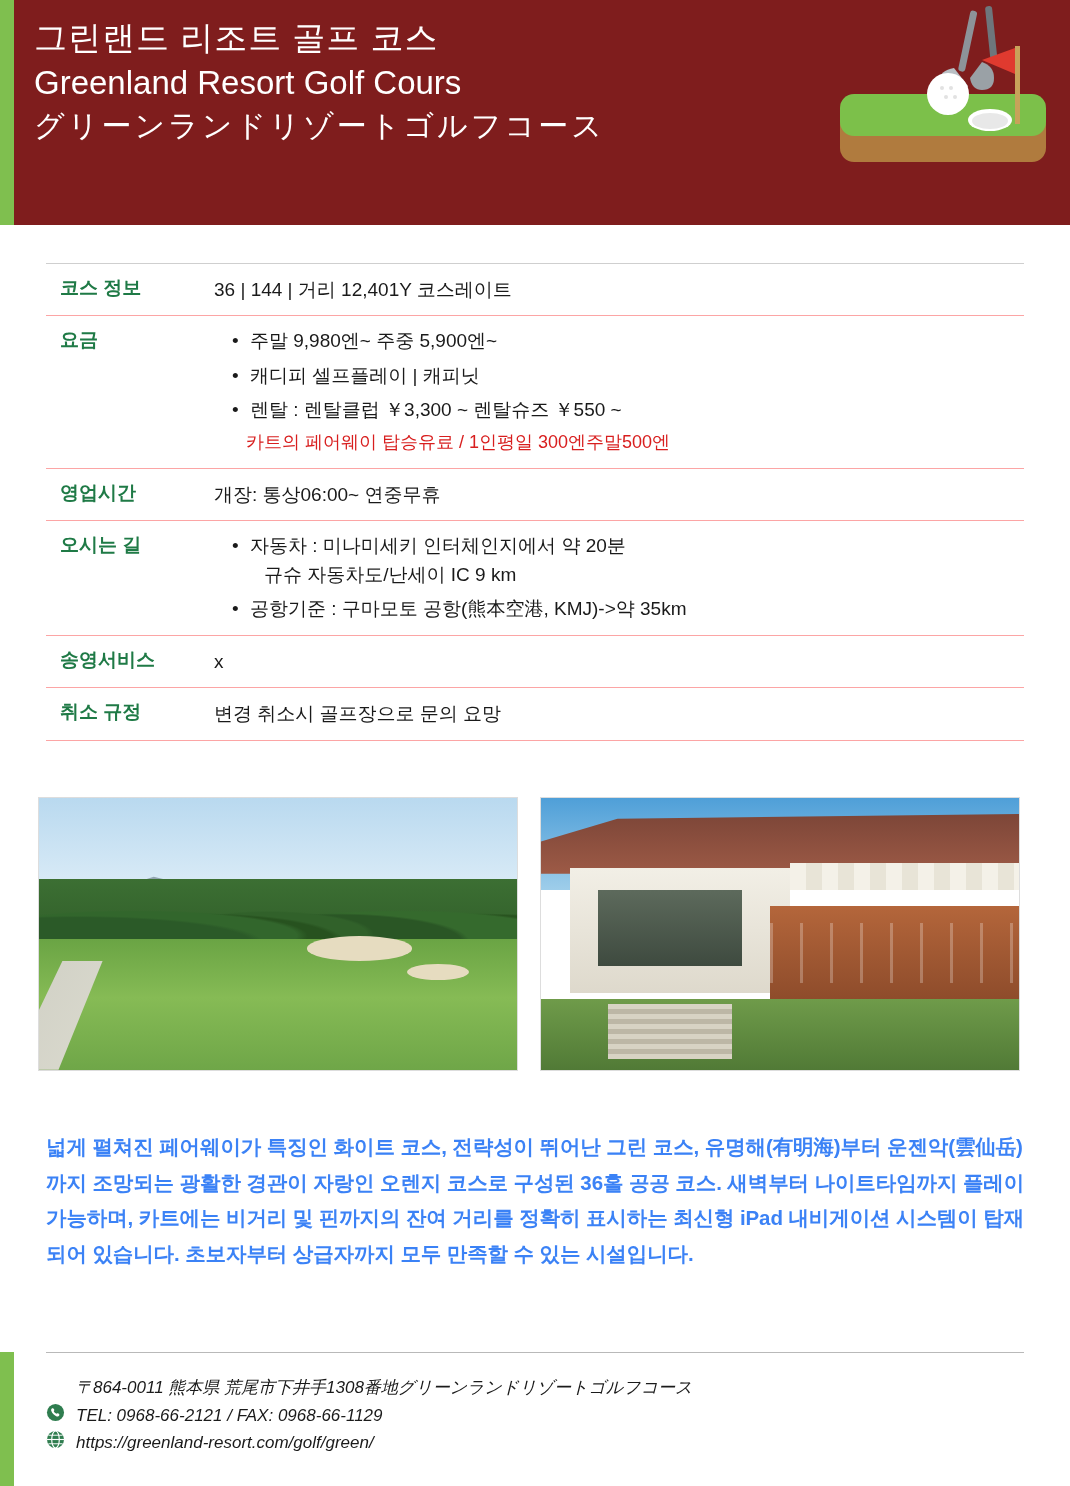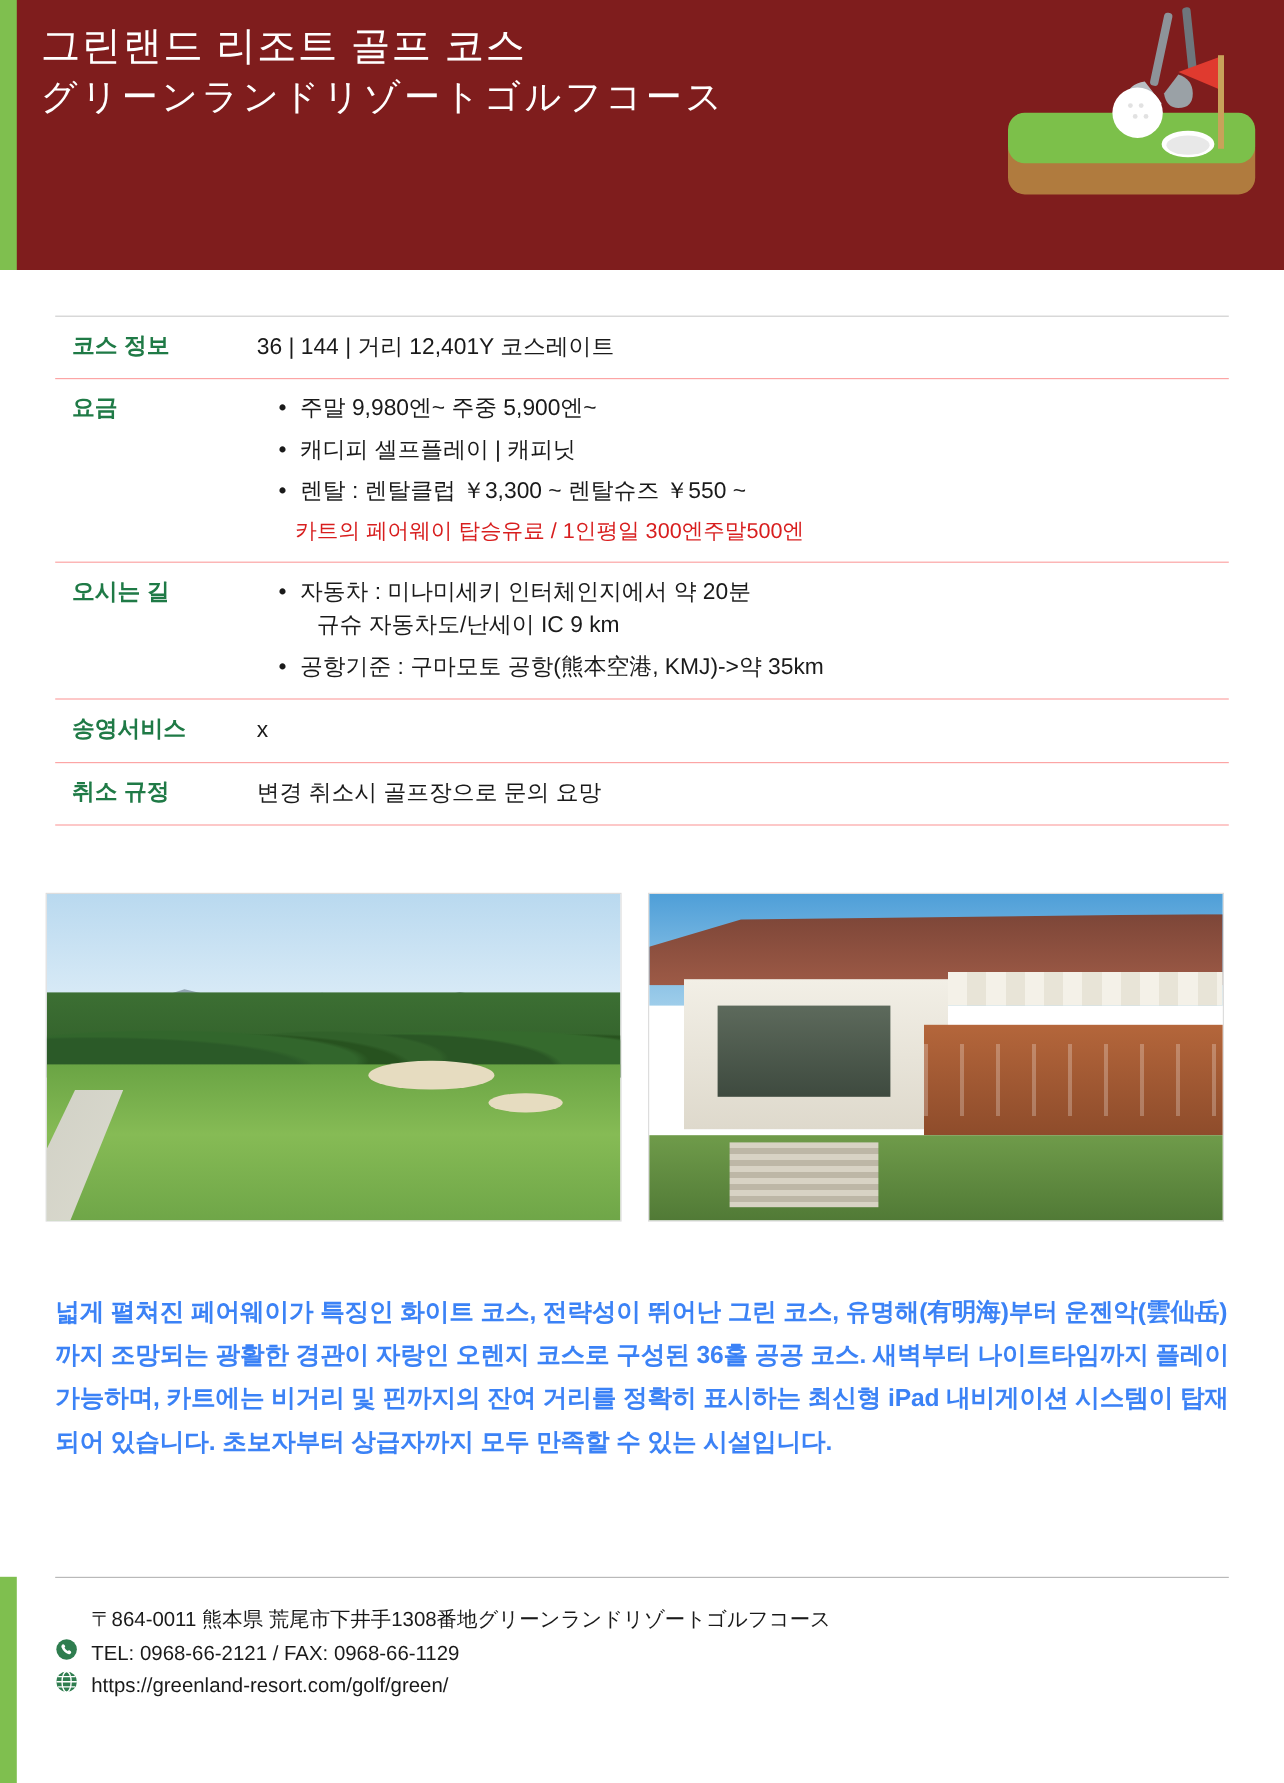--- a/index.html
+++ b/index.html
@@ -226,21 +226,22 @@
     font-size: 20.5px;
     line-height: 1.75;
     letter-spacing: -0.1px;
   }
 
   
   .footer {
     position: absolute;
     left: 0; right: 0;
     bottom: 0;
-    height: 172px;
+    height: 134px;
+    font-style: italic;
   }
   .footer-rule {
     position: absolute;
     left: 46px; right: 46px;
     top: 0;
     border-top: 1px solid #b9b9b9;
   }
   .footer-lines {
     position: absolute;
     left: 46px;
@@ -270,20 +271,21 @@
   }
   .addr-jp { padding-left: 30px; }
 </style>
 </head>
 <body>
 
 <div class="header">
   <div class="header-stripe-left"></div>
   <div class="header-titles">
     <div class="title-ko">그린랜드 리조트 골프 코스</div>
+    <div class="title-en">Greenland Resort Golf Cours</div>
     <div class="title-jp">グリーンランドリゾートゴルフコース</div>
   </div>
 
   <svg class="golf-art" viewBox="0 0 250 185">
 
     <g>
       <rect x="152" y="8" width="7" height="62" rx="3" fill="#8d9399" transform="rotate(12 155 40)"></rect>
       <path d="M142 66 q-14 2 -16 14 q-2 12 12 14 q14 2 18 -10 z" fill="#b9bfc4"></path>
       <rect x="176" y="4" width="7" height="58" rx="3" fill="#6e767c" transform="rotate(-6 179 34)"></rect>
       <path d="M170 60 q12 4 12 16 q0 12 -12 12 q-10 0 -12 -12 z" fill="#9aa1a6"></path>
@@ -323,20 +325,24 @@
       <td>
         <ul class="bullets">
           <li>주말   9,980엔~ 주중  5,900엔~</li>
           <li>캐디피  셀프플레이  |  캐피닛</li>
           <li>렌탈 : 렌탈클럽 ￥3,300 ~ 렌탈슈즈 ￥550 ~</li>
         </ul>
         <span class="note-red">카트의 페어웨이 탑승유료 / 1인평일 300엔주말500엔</span>
       </td>
     </tr>
 
+    <tr>
+      <th>영업시간</th>
+      <td>개장: 통상06:00~ 연중무휴</td>
+    </tr>
 
     <tr>
       <th>오시는 길</th>
       <td>
         <ul class="bullets">
           <li>
             <span>자동차 : 미나미세키 인터체인지에서 약 20분</span>
             <span class="sub-line">규슈 자동차도/난세이 IC 9 km</span>
           </li>
           <li>공항기준 : 구마모토 공항(熊本空港, KMJ)-&gt;약 35km</li>

